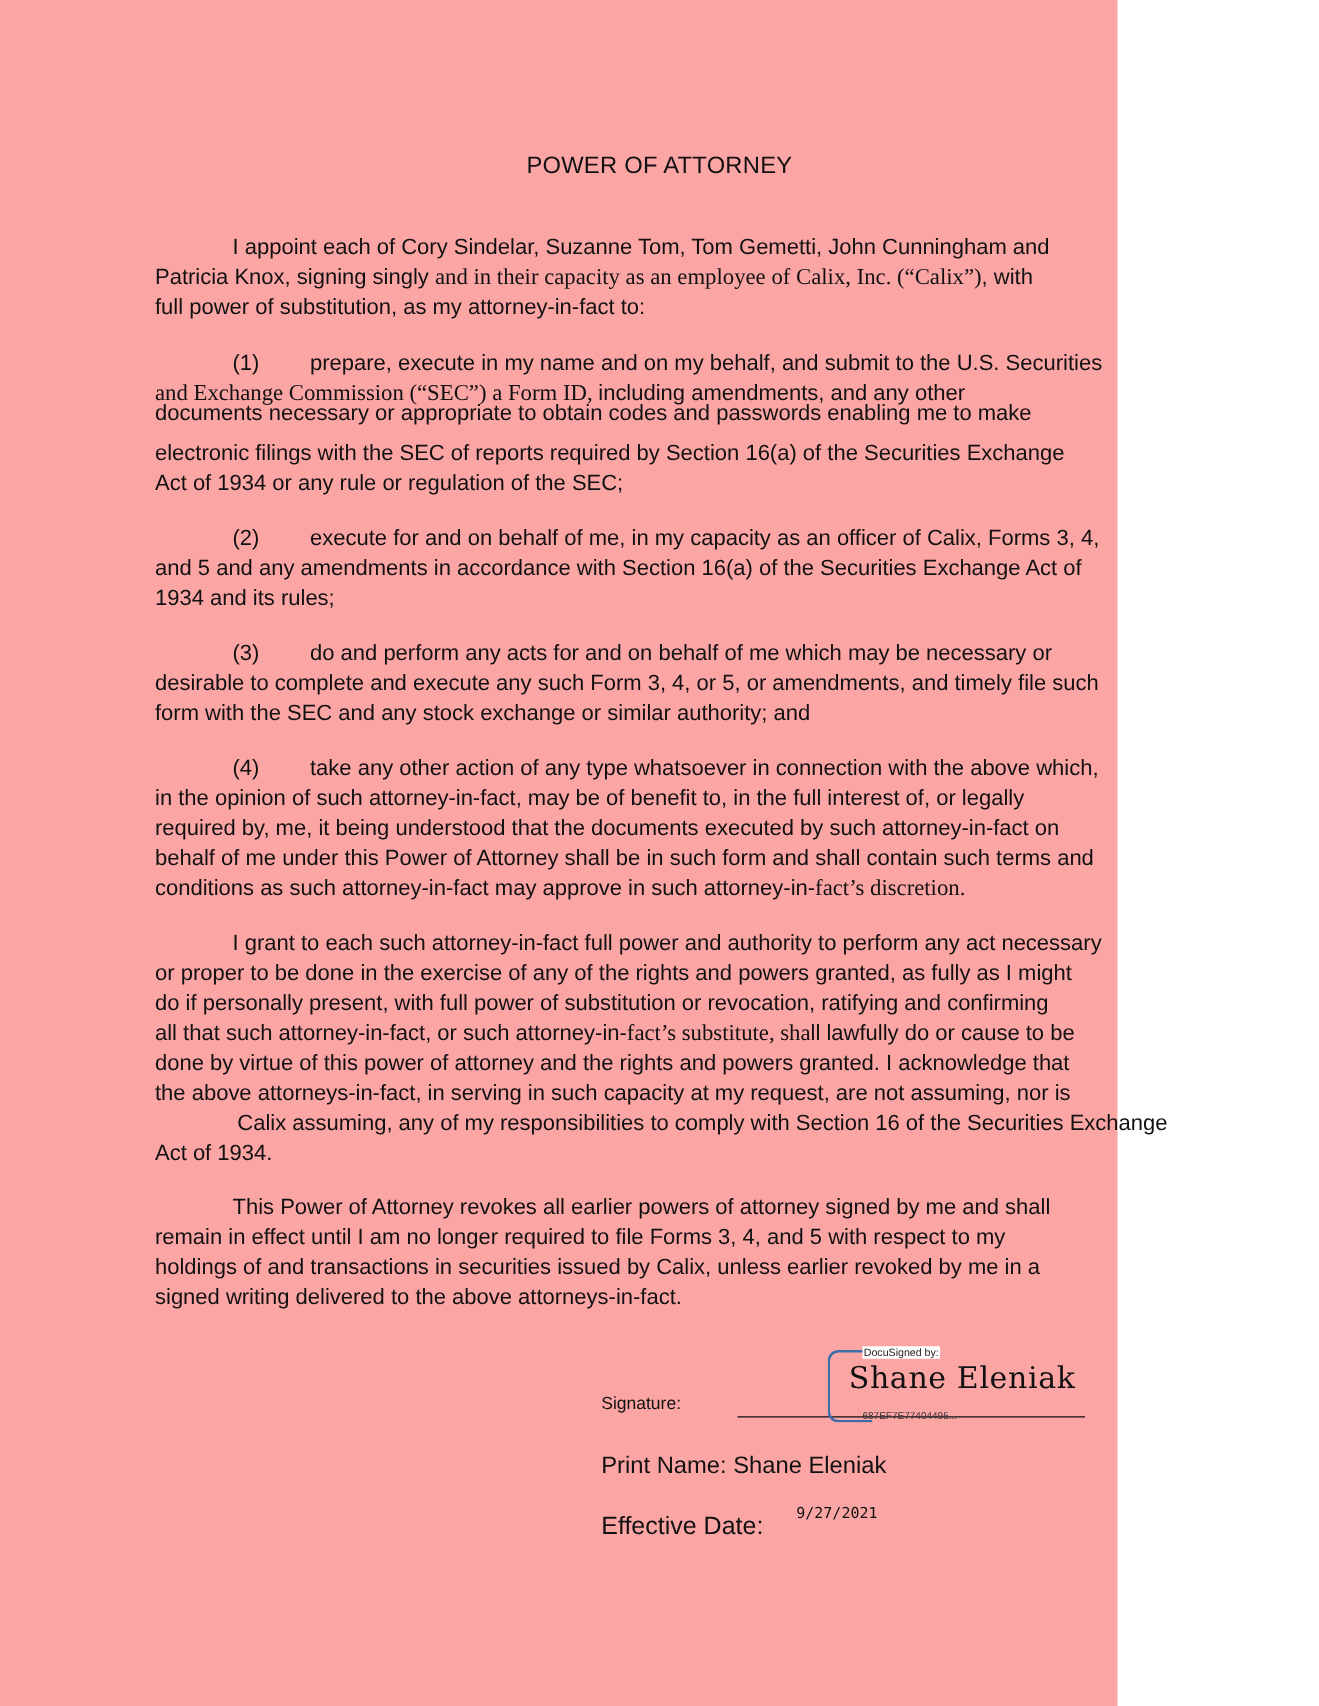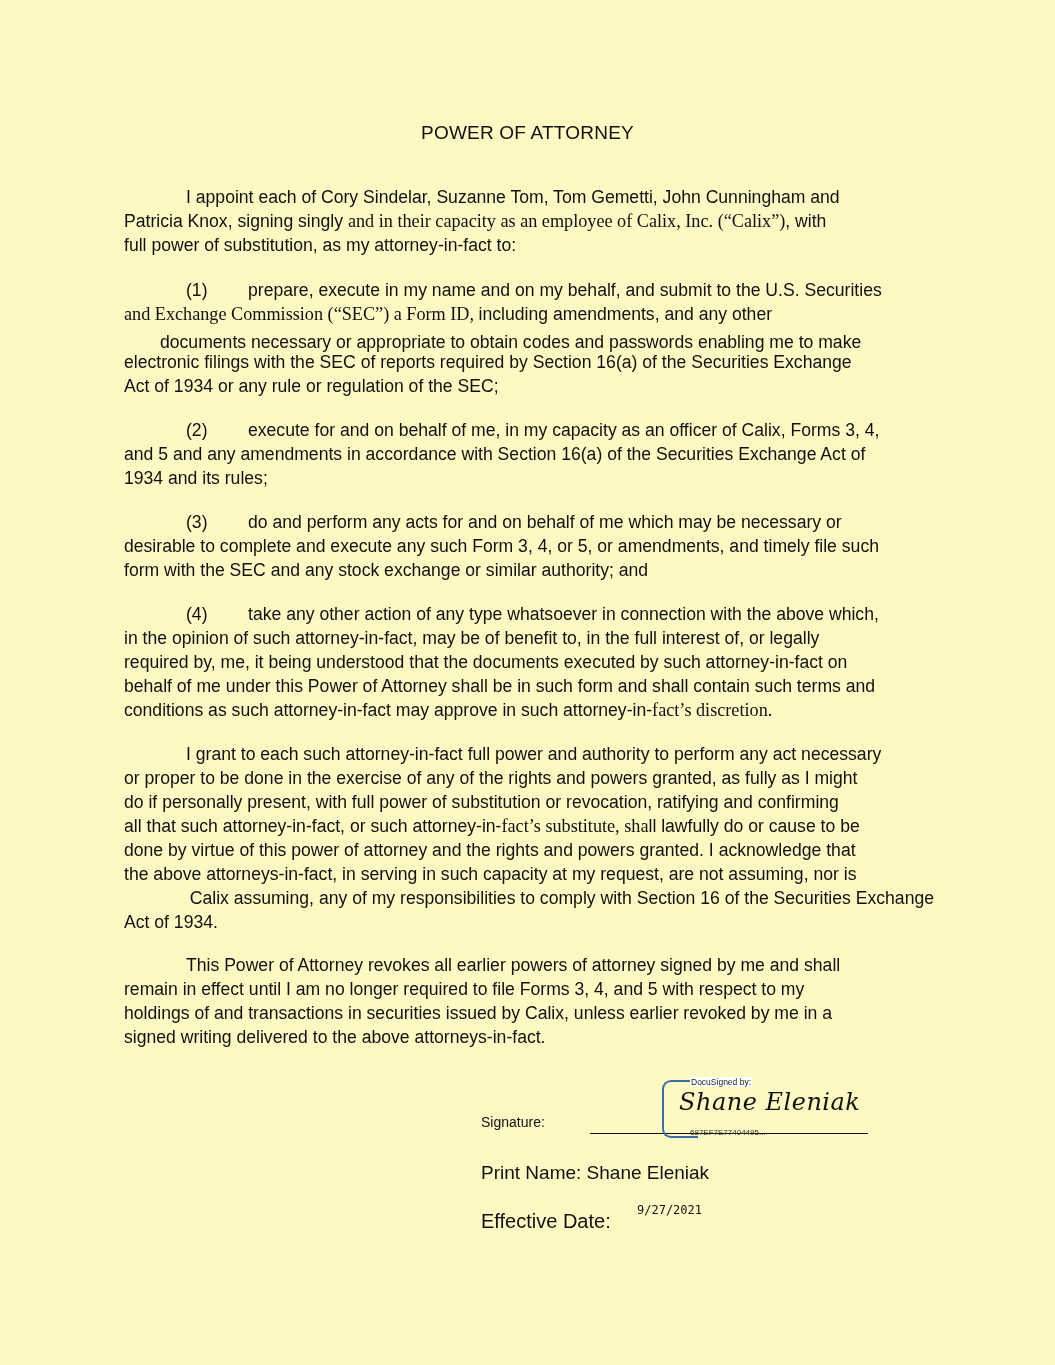--- a/index.html
+++ b/index.html
@@ -1,34 +1,34 @@
 <!DOCTYPE html>
 <html><head>
 <meta charset="utf-8">
 <style>
   html, body { margin:0; padding:0; background:#ffffff; }
   body { width:1055px; height:1365px; position:relative; color:#111; overflow:hidden; }
-  .page { position:absolute; left:0; top:0; width:1055px; height:1365px; background:#fef9c3; }
+  .page { position:absolute; left:0; top:0; width:894px; height:1365px; background:#fca5a5; }
   .title { position:absolute; top:122px; left:0; width:1055px; text-align:center;
            font-family:"Liberation Sans", sans-serif; font-size:19px; letter-spacing:0.2px; }
   .body-text { position:absolute; left:124px; width:810px;
            font-family:"Liberation Sans", sans-serif; font-size:17.6px; line-height:23.8px;
            transform-origin:0 0; }
   .p { margin:0; position:absolute; left:0; width:100%; text-align:left; }
   .indent { display:inline-block; width:62px; }
   .num { display:inline-block; width:62px; }
   .serif { font-family:"Liberation Serif", serif; font-size:18.2px; }
   .sig-area { position:absolute; left:481px; top:1076px; width:420px; height:170px;
               font-family:"Liberation Sans", sans-serif; }
   .sig-label { position:absolute; left:0; top:38px; font-size:14px; }
   .sig-line { position:absolute; left:109px; top:57px; width:278px; height:0; border-top:1.3px solid #111; }
   .ds-bracket { position:absolute; left:181px; top:4px; width:34px; height:54px;
                 border:2px solid #3b6ea8; border-right:none; border-radius:9px 0 0 9px; }
   .ds-label { position:absolute; left:209px; top:1px; font-size:8.5px; font-weight:normal; color:#222; background:#fff; padding:0 1px; }
-  .ds-name { position:absolute; left:198px; top:12px; font-family:"DejaVu Serif", serif; font-style:italic;
+  .ds-name { position:absolute; left:198px; top:12px; font-family:"DejaVu Serif", serif; 
              font-size:24px; color:#111; letter-spacing:0.5px; }
   .ds-id { position:absolute; left:209px; top:52px; font-size:8px; color:#333; }
   .print-name { position:absolute; left:0; top:86px; font-size:19px; }
   .eff-label { position:absolute; left:0; top:134px; font-size:20px; }
   .eff-date { position:absolute; left:156px; top:127px; font-family:"DejaVu Sans Mono", monospace; font-size:12px; }
 </style>
 </head>
 <body>
 
 <div class="page">
@@ -37,21 +37,21 @@
 
   <div class="body-text" style="top:186px;">
     <div class="p" style="top: 0px; white-space: nowrap;"><span class="indent"></span><span>I appoint each of Cory Sindelar, Suzanne Tom, Tom Gemetti, John Cunningham and</span></div>
     <div class="p" style="top: 24px; white-space: nowrap;"><span>Patricia Knox, signing singly </span><span class="serif">and in their capacity as an employee of Calix, Inc. (“Calix”)</span><span>, with</span></div>
     <div class="p" style="top: 48px; white-space: nowrap;"><span>full power of substitution, as my attorney-in-fact to:</span></div>
   </div>
 
   <div class="body-text" style="top:279px;">
     <div class="p" style="top: 0px; white-space: nowrap;"><span class="indent"></span><span class="num">(1)</span><span>prepare, execute in my name and on my behalf, and submit to the U.S. Securities</span></div>
     <div class="p" style="top: 24px; white-space: nowrap;"><span class="serif">and Exchange Commission (“SEC”) a Form ID, </span><span>including amendments, and any other</span></div>
-    <div class="p" style="top: 52px; white-space: nowrap; margin-left: 36px;">documents necessary or appropriate to obtain codes and passwords enabling me to make</div>
+    <div class="p" style="top: 40px; white-space: nowrap;">documents necessary or appropriate to obtain codes and passwords enabling me to make</div>
     <div class="p" style="top: 72px; white-space: nowrap;">electronic filings with the SEC of reports required by Section 16(a) of the Securities Exchange</div>
     <div class="p" style="top: 96px; white-space: nowrap;">Act of 1934 or any rule or regulation of the SEC;</div>
   </div>
 
   <div class="body-text" style="top:419px;">
     <div class="p" style="top: 0px; white-space: nowrap;"><span class="indent"></span><span class="num">(2)</span><span>execute for and on behalf of me, in my capacity as an officer of Calix, Forms 3, 4,</span></div>
     <div class="p" style="top: 24px; white-space: nowrap;">and 5 and any amendments in accordance with Section 16(a) of the Securities Exchange Act of</div>
     <div class="p" style="top: 48px; white-space: nowrap;">1934 and its rules;</div>
   </div>
 

